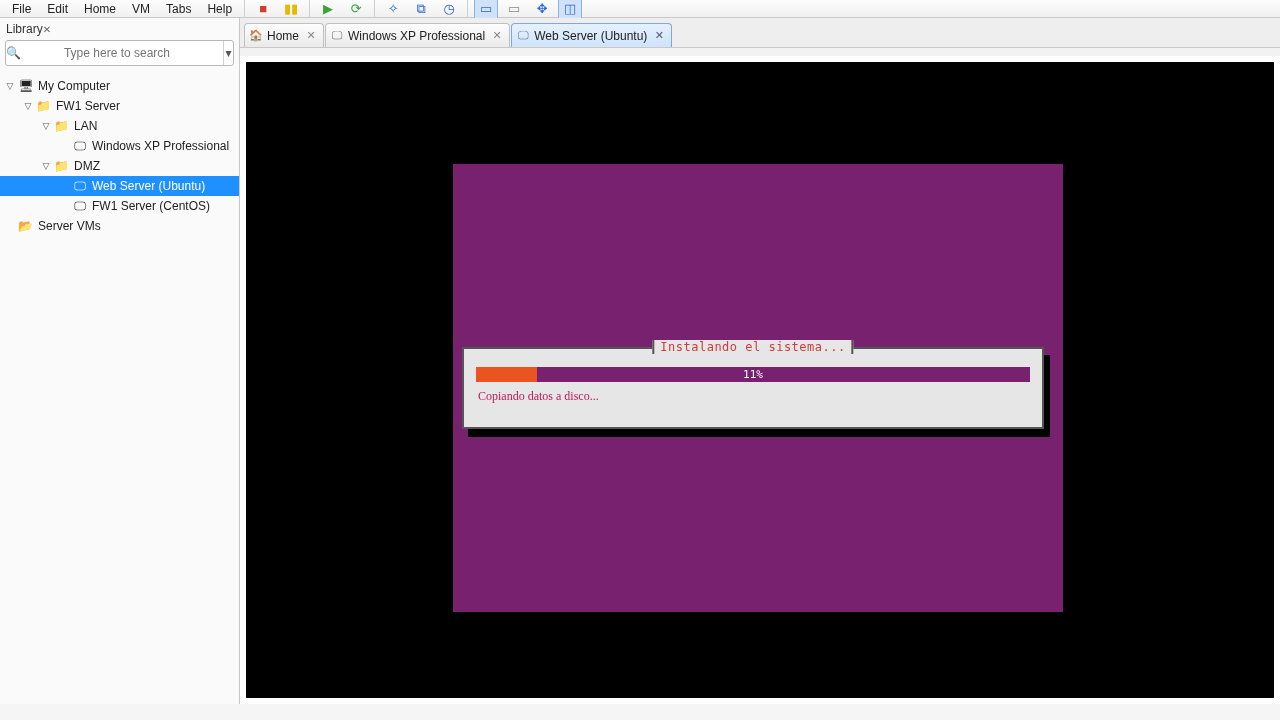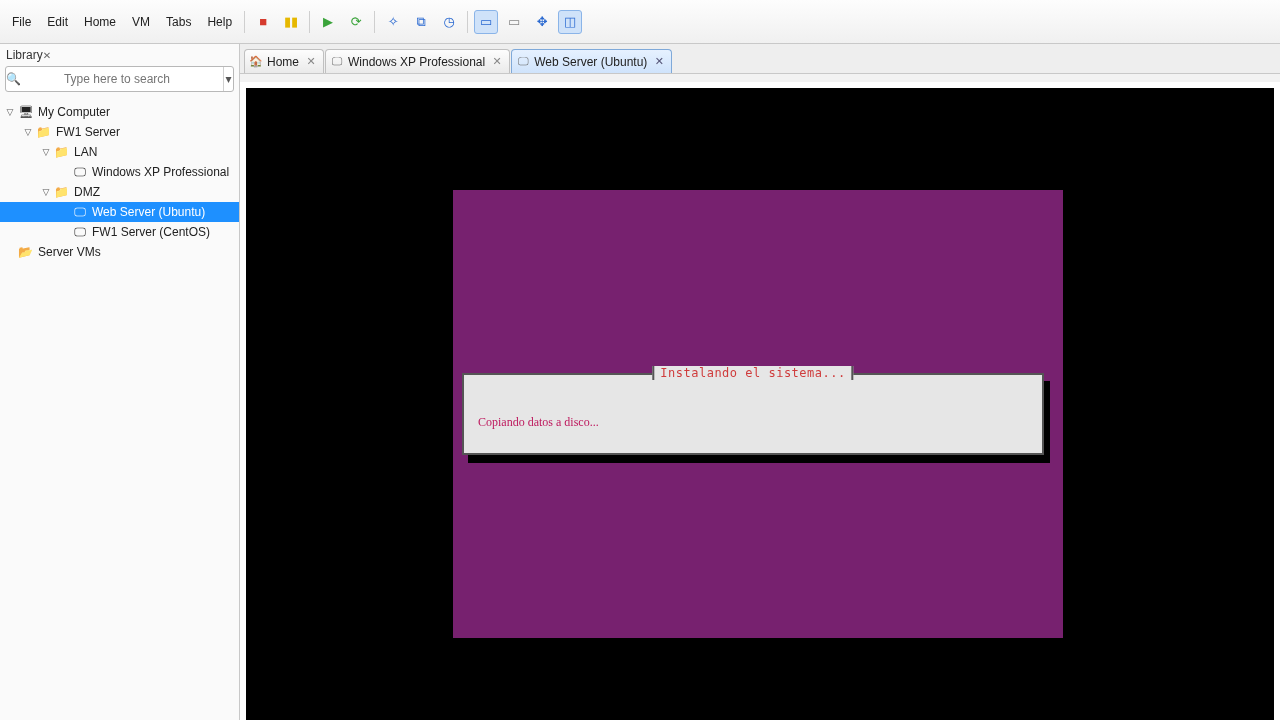--- a/index.html
+++ b/index.html
@@ -9,21 +9,21 @@
     font-size: 12px;
     background: #f5f5f5;
     color: #222;
     width: 1280px;
     height: 720px;
     overflow: hidden;
   }
 
   
   .menubar {
-    height: 44px;
+    height: 18px;
     background: linear-gradient(#fdfdfd,#f0f0f0);
     border-bottom: 1px solid #c8c8c8;
     display: flex;
     align-items: center;
     padding: 0 4px;
   }
   .menubar .menu-item {
     padding: 4px 8px;
     border-radius: 2px;
   }
@@ -356,18 +356,22 @@
         </div>
       </div>
     <div class="console-wrap">
       <div class="console">
         <div class="ubuntu-bg">
           <div class="vm-nub"></div>
         </div>
         <div class="inst-shadow2"></div>
         <div class="inst-box">
           <div class="inst-title">Instalando el sistema...</div>
+          <div class="prog-outer">
+            <div class="prog-fill" id="progfill" style="width: 11%;"></div>
+            <div class="prog-pct">11%</div>
+          </div>
           <div class="inst-status">Copiando datos a disco...</div>
         </div>
       </div>
     </div>
   </div>
 </div>
 
 </body></html>

